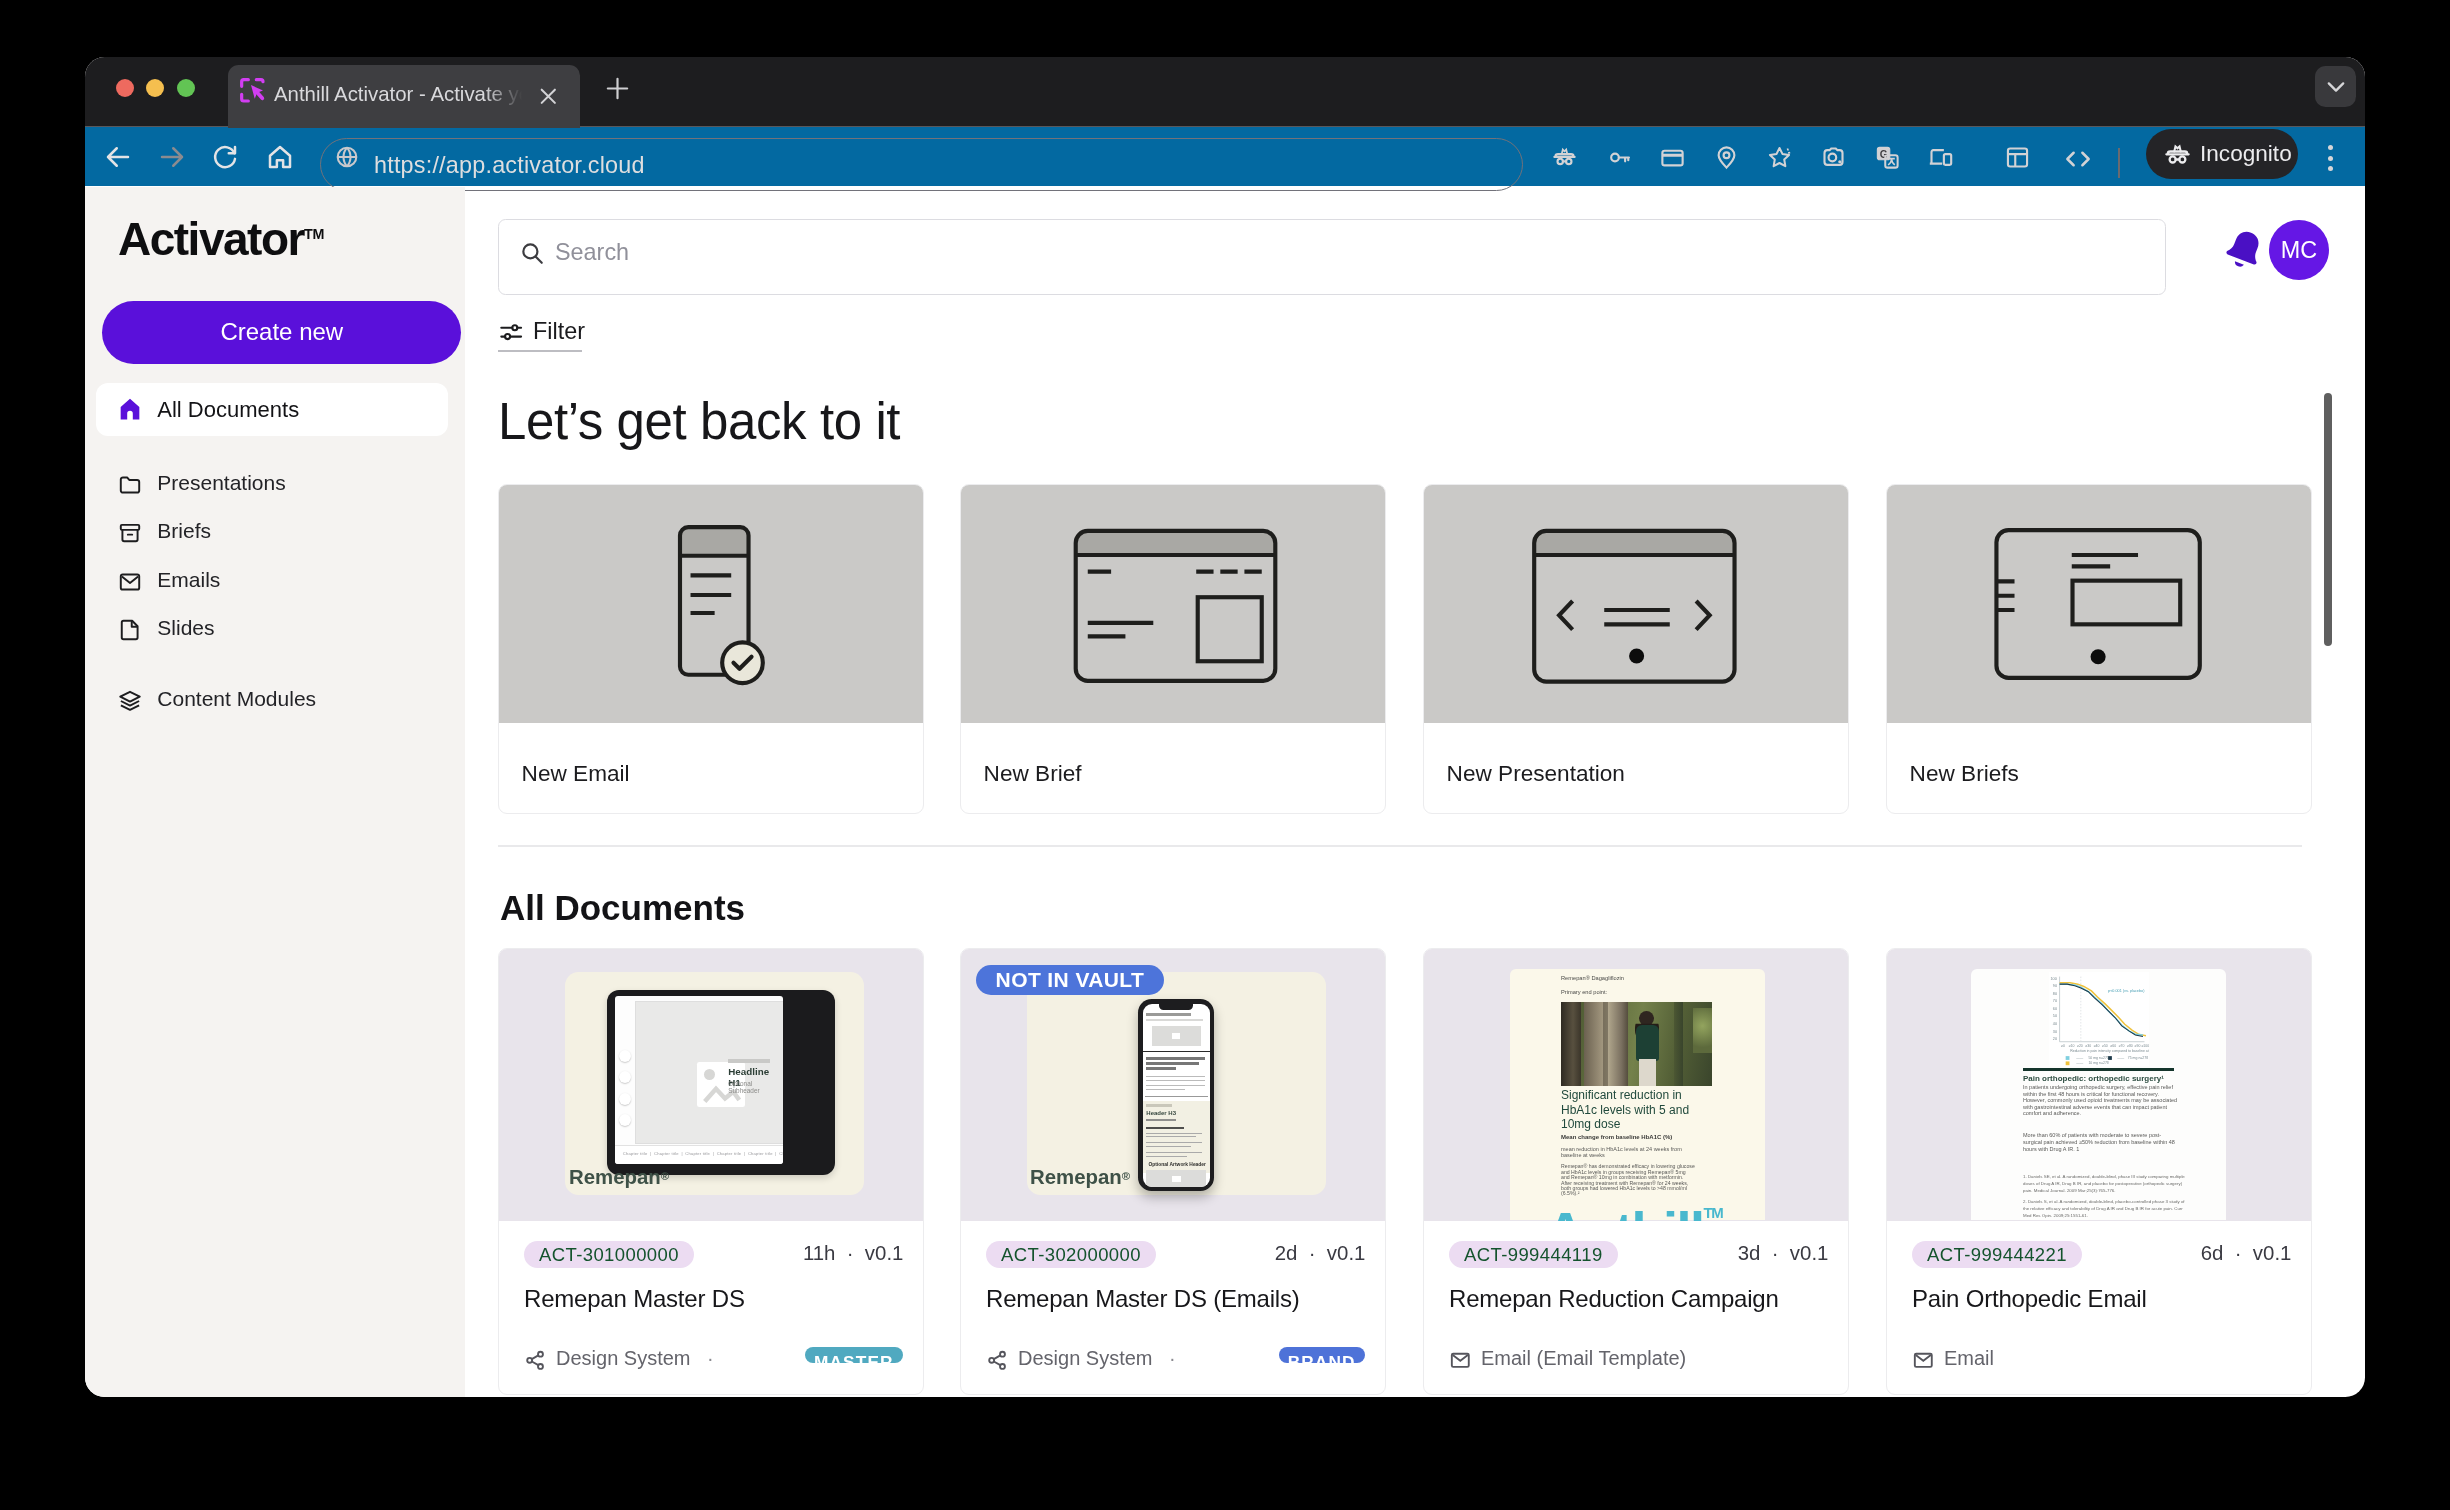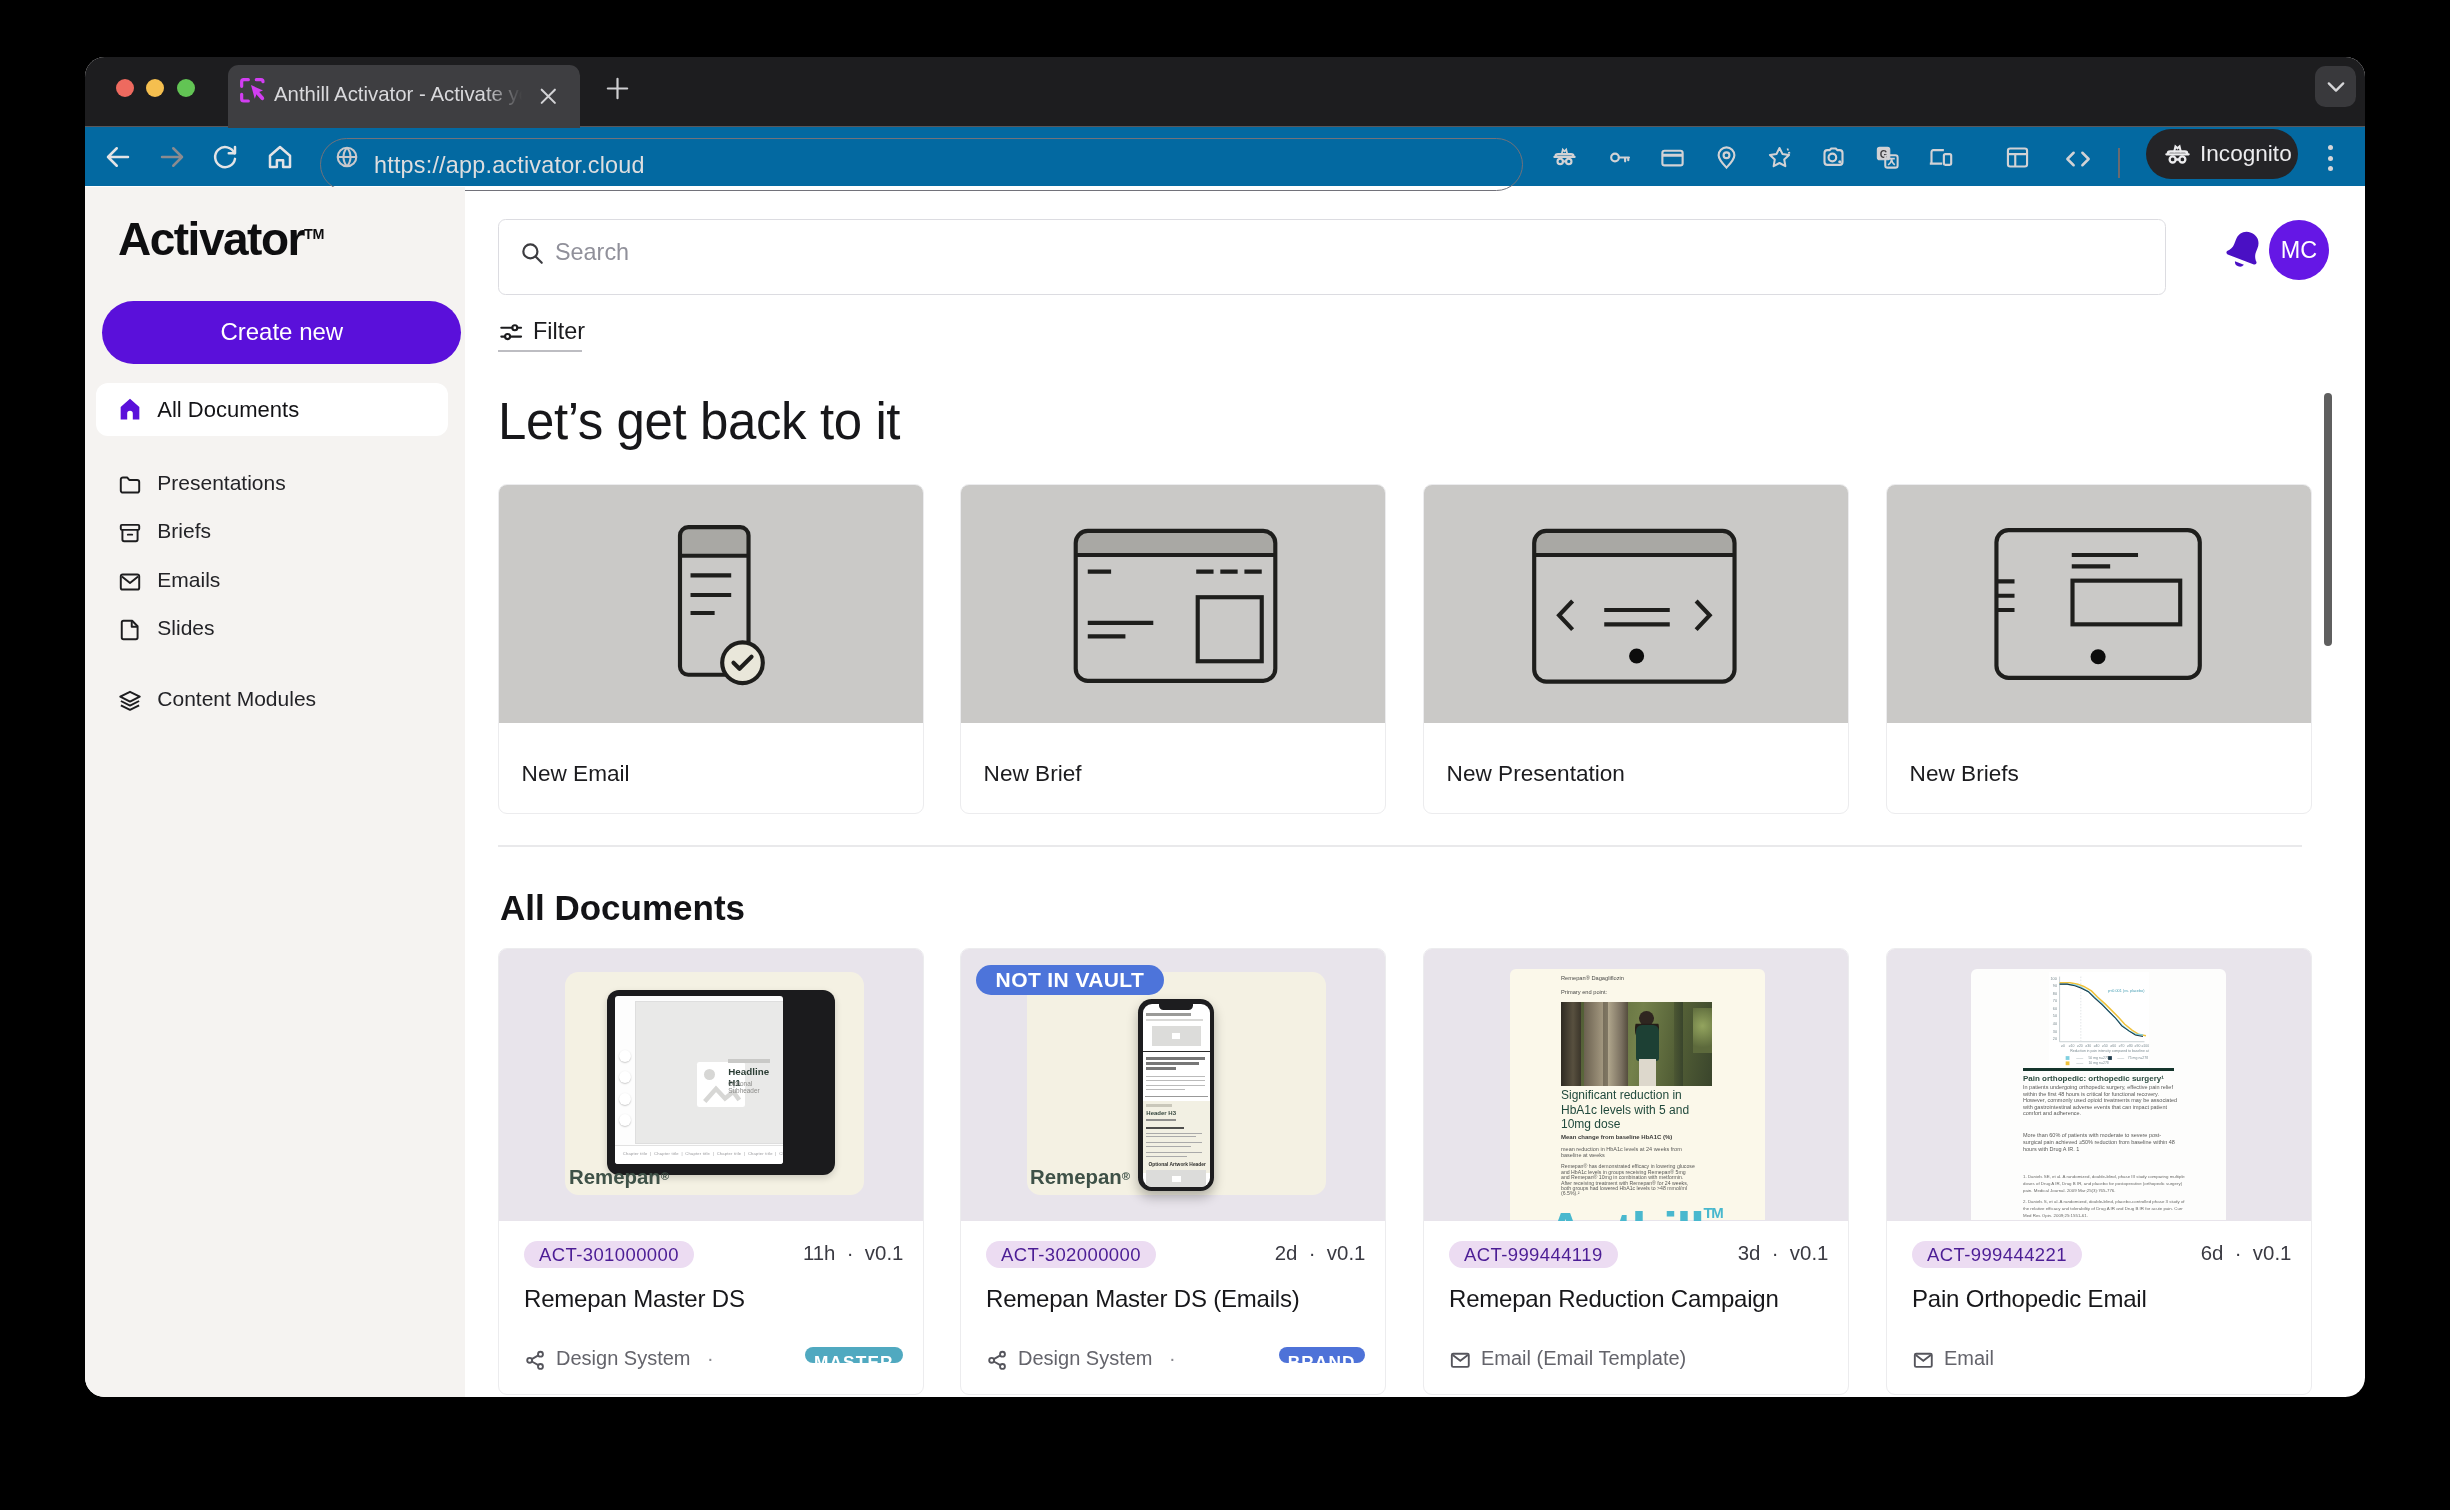--- a/index.html
+++ b/index.html
@@ -50,21 +50,21 @@
      border-radius:9px; overflow:hidden; background:#fff; }
   .nthumb { position:absolute; left:0; top:0; width:100%; height:238px; background:#cac9c7; }
   .nlabel { position:absolute; left:22.6px; top:276px; font-size:22.6px; color:#1c1c1f; }
   #sep { position:absolute; left:413px; top:788px; width:1804px; height:1.5px; background:#e9e9eb; }
   #h2 { position:absolute; left:415px; top:831px; font-size:35px; font-weight:600; color:#131316; }
   
   .dcard { position:absolute; top:891px; width:426px; height:447px; border:1.5px solid #ececee;
      border-radius:9px; overflow:hidden; background:#fff; }
   .dthumb { position:absolute; left:0; top:0; width:100%; height:272px; background:#e8e4eb; overflow:hidden; }
   .pillid { position:absolute; left:25px; top:292px; height:27px; background:#ecdcf2; border-radius:13.6px;
-     font-size:18.5px; color:#4c1d95; line-height:27px; padding:0 15px; letter-spacing:0.4px; }
+     font-size:18.5px; color:#14532d; line-height:27px; padding:0 15px; letter-spacing:0.4px; }
   .meta { position:absolute; right:19.6px; top:293px; font-size:20.4px; color:#3a3a42; }
   .dtitle { position:absolute; left:25px; top:336px; white-space:nowrap; letter-spacing:-0.2px; font-size:24px; font-weight:500; color:#17171a; }
   .drow { position:absolute; left:25px; top:398px; font-size:20px; color:#64646b; }
   .tag { position:absolute; right:20.4px; top:398px; height:16px; border-radius:15px; color:#fff;
      font-size:17.3px; font-weight:700; letter-spacing:1.1px; line-height:30px; padding:0 9px; }
   #scrollthumb { position:absolute; left:2239px; top:336px; width:8.3px; height:253px; border-radius:4.5px; background:#5f5f5f; }
 </style>
 </head>
 <body>
 <div id="window">

